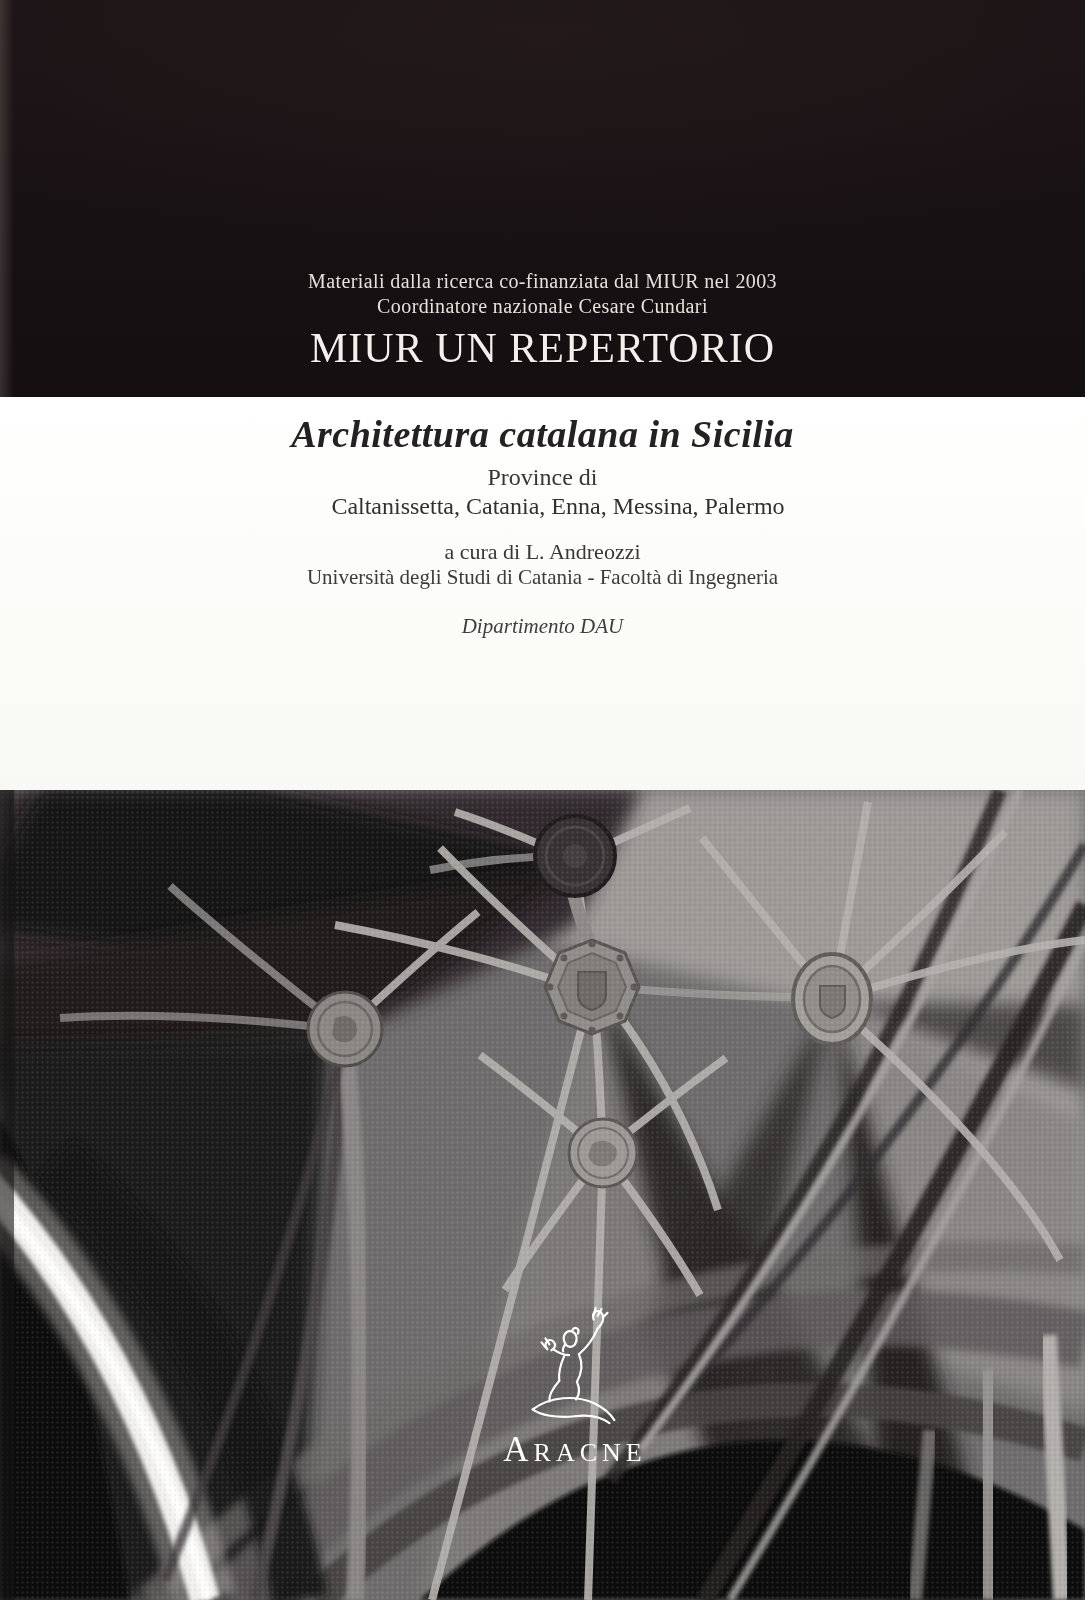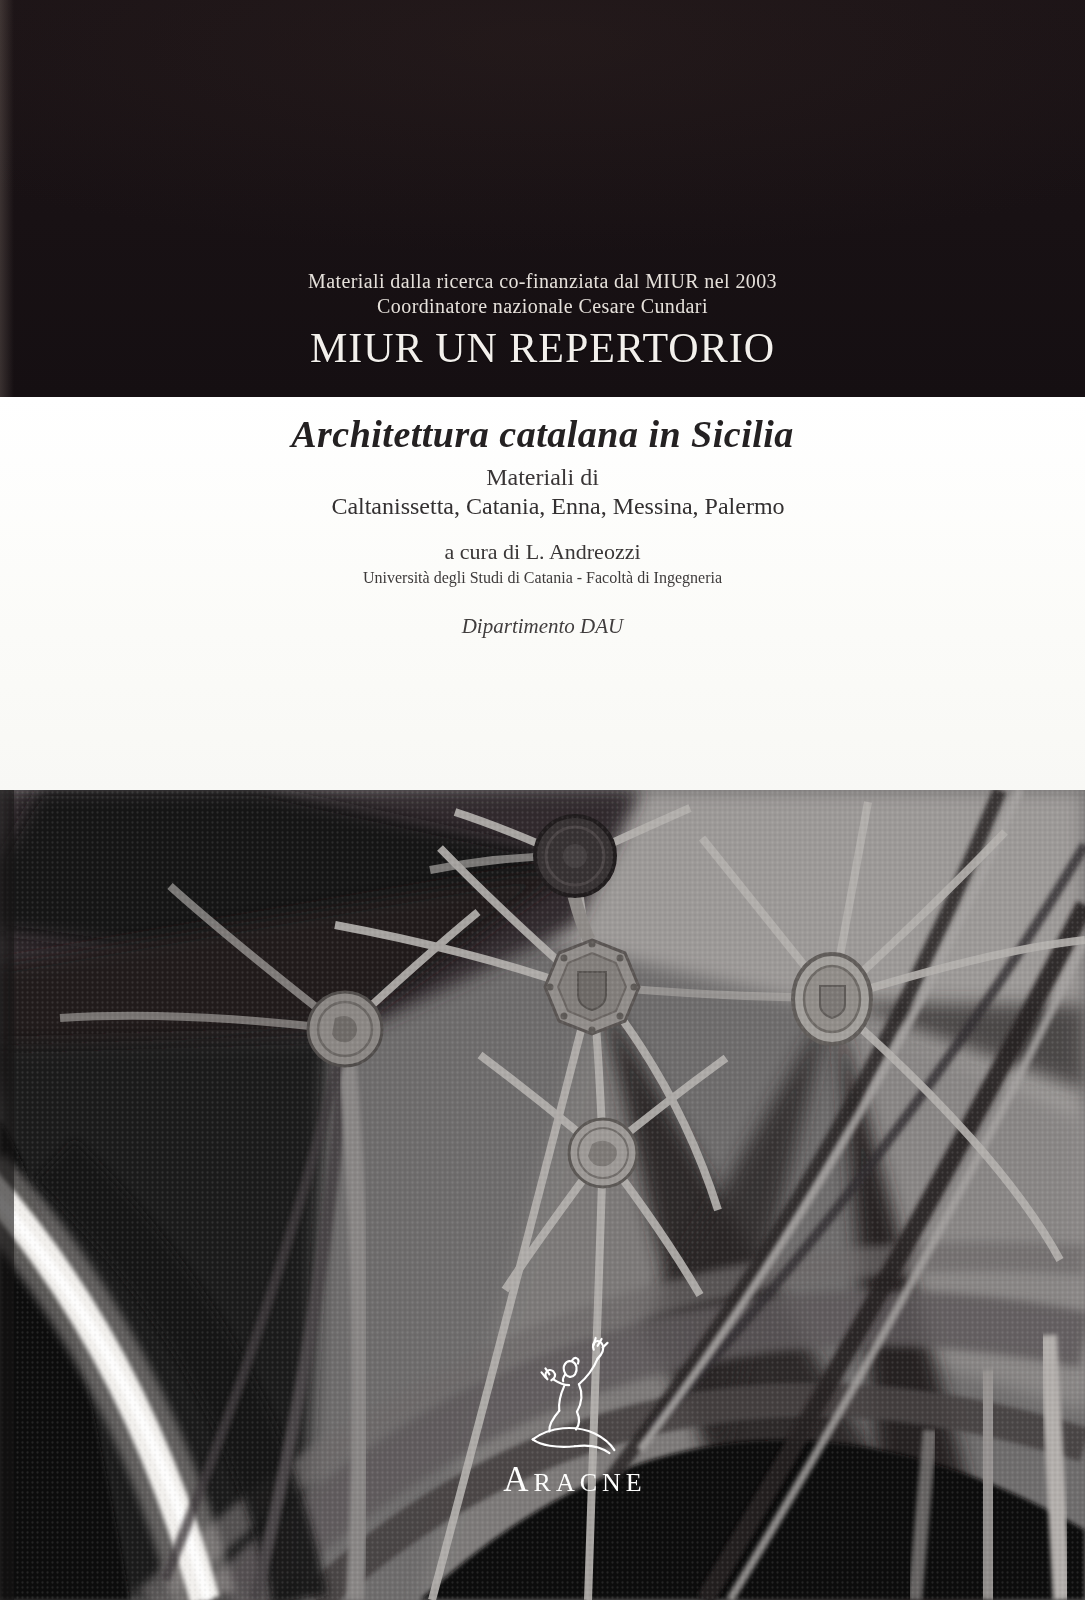--- a/index.html
+++ b/index.html
@@ -37,27 +37,27 @@
     text-align:center;box-sizing:border-box;padding-top:14px;
     color:#2a2627;
   }
   .band-title{
     font-size:38px;line-height:46px;font-weight:700;font-style:italic;letter-spacing:.5px;
     color:#242122;margin:0;
   }
   .band-province{font-size:24px;line-height:28px;margin-top:6px;color:#393536;}
   .band-provinces{font-size:24px;line-height:30px;color:#333031;padding-left:31px;}
   .band-curator{font-size:22px;line-height:27px;margin-top:17px;color:#3a3737;}
-  .band-univ{font-size:16px;line-height:25px;color:#3d3a3a;}
+  .band-univ{font-size:21px;line-height:25px;color:#3d3a3a;}
   .band-dept{font-size:21px;line-height:25px;font-style:italic;color:#403d3d;margin-top:24px;}
   
   .photo{position:absolute;left:0;top:790px;width:1085px;height:810px;background:#3a3737;}
   .photo svg.vault{display:block;}
   
-  .aracne{position:absolute;left:480px;top:544px;width:190px;text-align:center;}
+  .aracne{position:absolute;left:480px;top:514px;width:190px;text-align:center;}
   .aracne .fig{display:block;margin:0 auto;}
   .aracne-name{
     display:block;margin-top:0;color:#fdfdfc;font-size:26px;letter-spacing:5px;
     font-family:"Liberation Serif","DejaVu Serif",serif;font-weight:400;
   }
   .aracne-name::first-letter{font-size:35px;}
 </style>
 </head>
 <body>
 
@@ -66,21 +66,21 @@
   <header class="top-black">
     <div class="h-small">Materiali dalla ricerca co-finanziata dal MIUR nel 2003</div>
     <div class="h-small">Coordinatore nazionale Cesare Cundari</div>
     <h1 class="h-title">
       <span class="line">MIUR UN REPERTORIO</span>
     </h1>
   </header>
 
   <section class="white-band">
     <h2 class="band-title">Architettura catalana in Sicilia</h2>
-    <div class="band-province">Materiali di</div>
+    <div class="band-province">Province di</div>
     <div class="band-provinces">Caltanissetta, Catania, Enna, Messina, Palermo</div>
     <div class="band-curator">a cura di L. Andreozzi</div>
     <div class="band-univ">Università degli Studi di Catania - Facoltà di Ingegneria</div>
     <div class="band-dept">Dipartimento DAU</div>
   </section>
 
   <section class="photo">
     <svg class="vault" width="1085" height="810" viewBox="0 0 1085 810" xmlns="http://www.w3.org/2000/svg">
       <defs>
         <filter id="b8" x="-30%" y="-30%" width="160%" height="160%">

